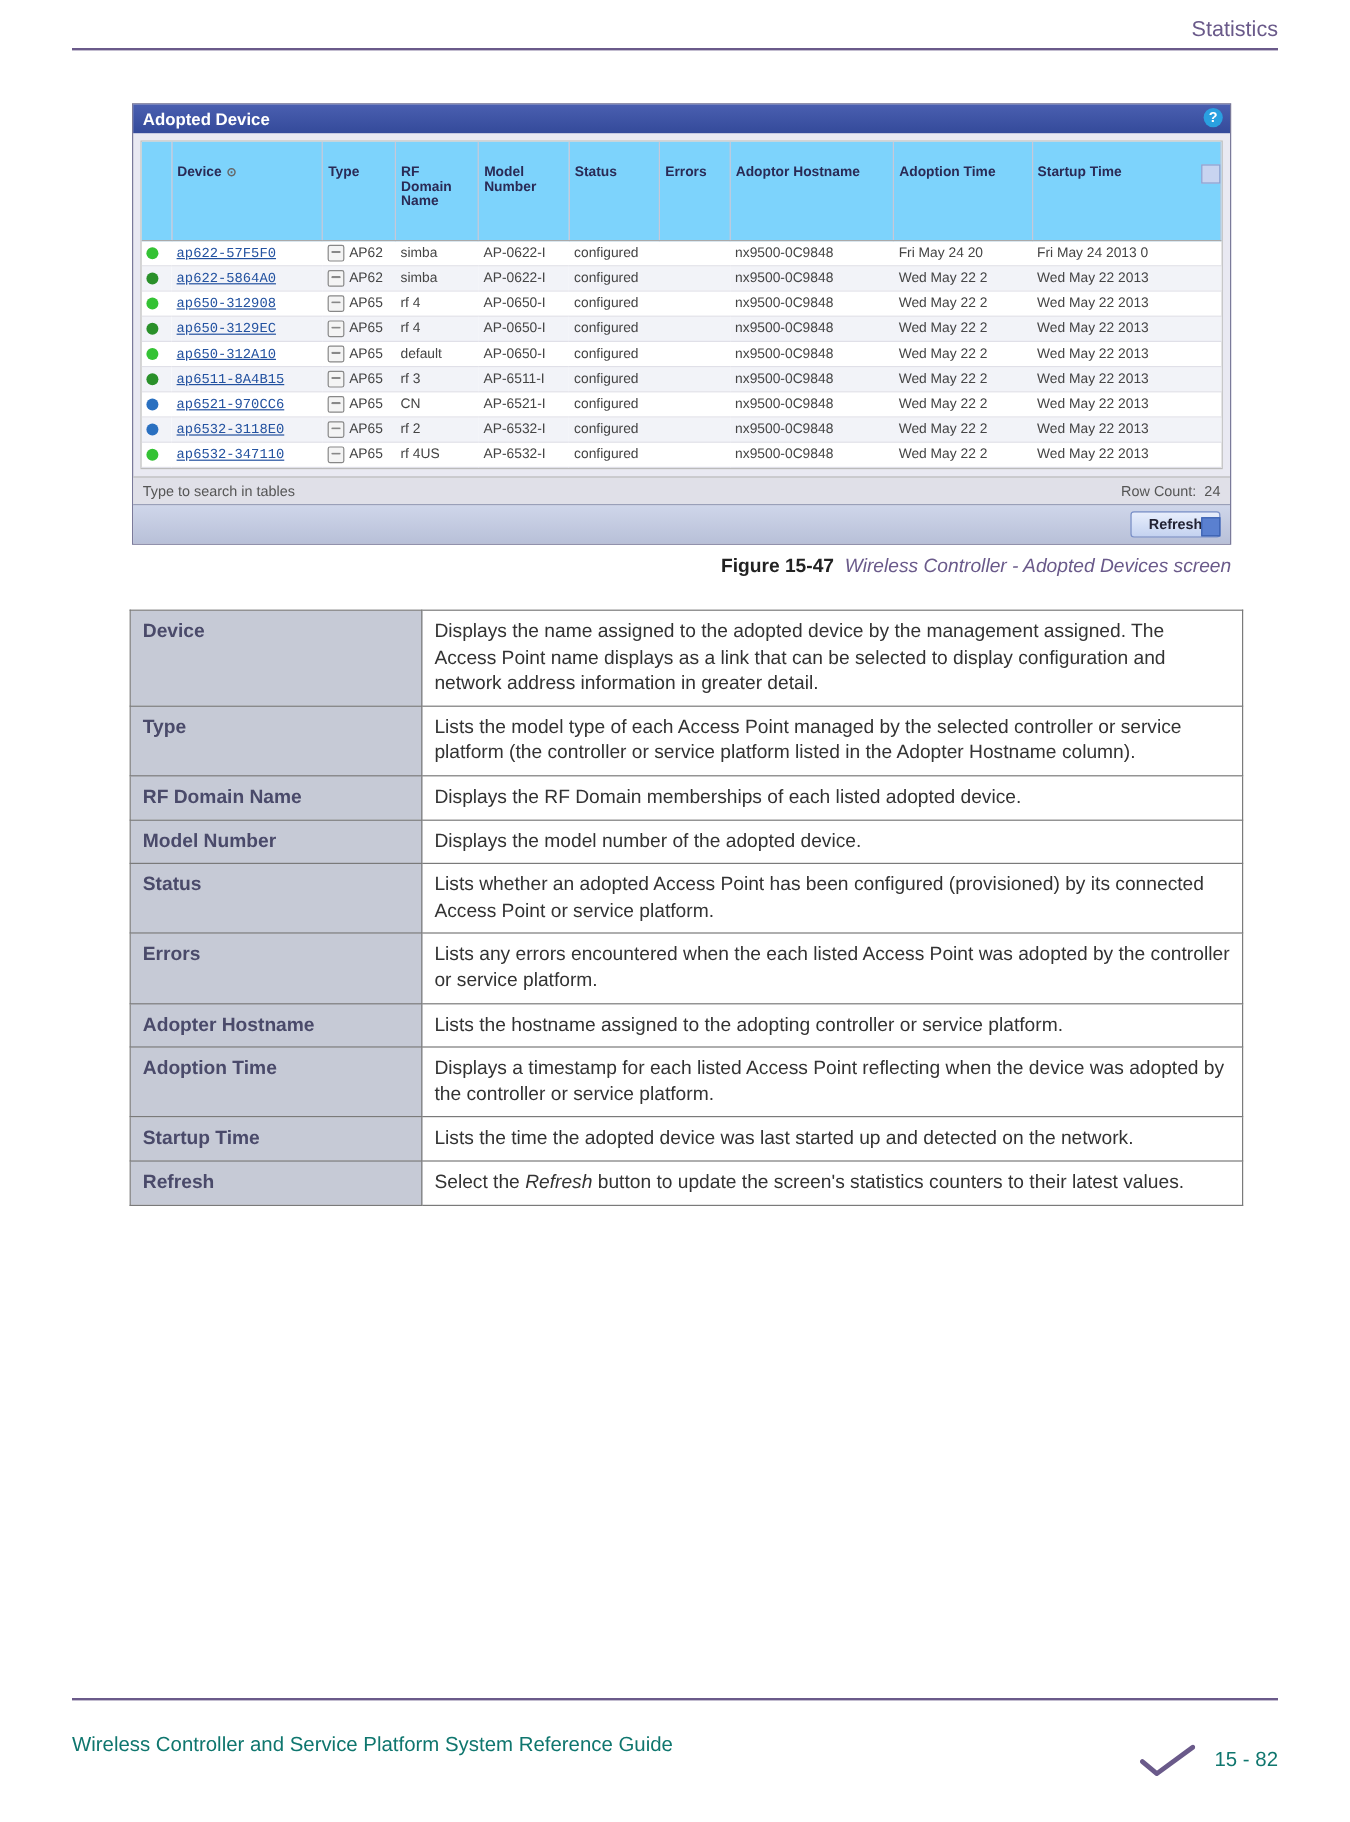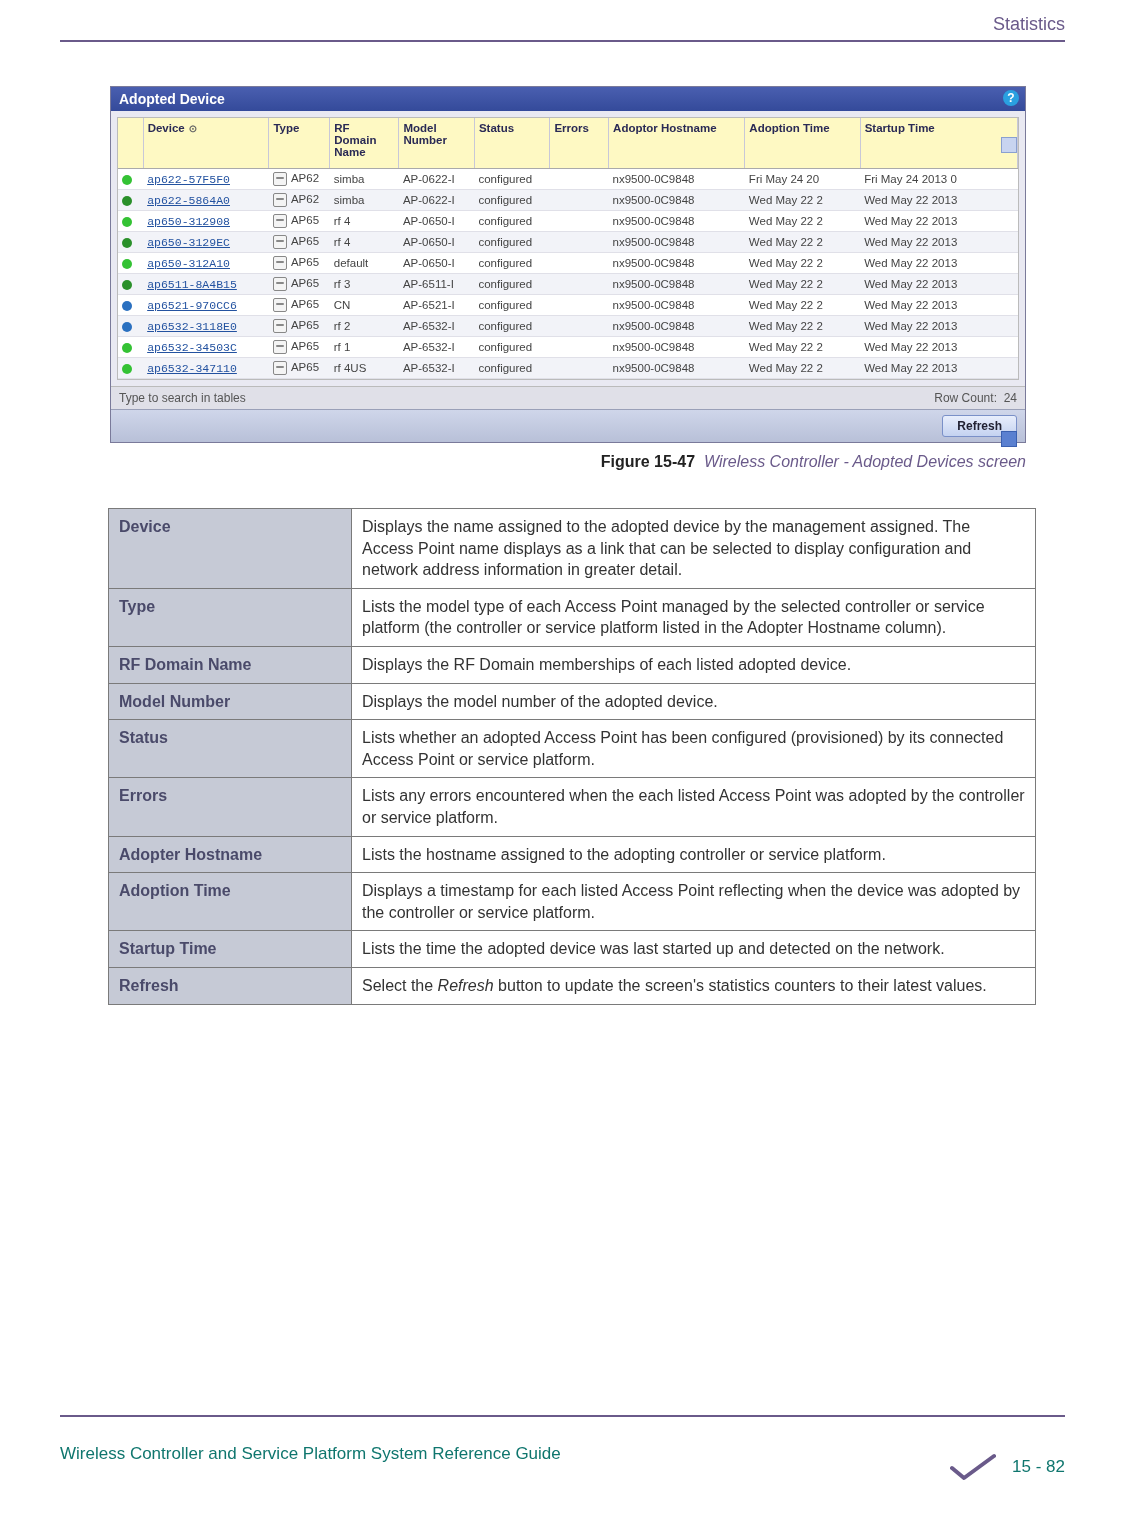--- a/index.html
+++ b/index.html
@@ -75,25 +75,25 @@
     margin: 6px;
     overflow: hidden;
   }
   table.grid {
     width: 100%;
     border-collapse: collapse;
     table-layout: fixed;
     font-size: 11.5px;
   }
   table.grid thead th {
-    background: #fef9c3;
+    background: #7dd3fc;
     color: #2a2a55;
     font-weight: bold;
     text-align: left;
-    padding: 4px 4px;
+    padding: 20px 4px;
     border-bottom: 1px solid #aaa;
     border-right: 1px solid #c8c8d8;
     vertical-align: top;
     height: 42px;
   }
   table.grid tbody td {
     padding: 3px 4px;
     border-bottom: 1px solid #e0e0e8;
     color: #444;
     white-space: nowrap;
@@ -353,32 +353,20 @@
                 <td>rf 2</td>
                 <td>AP-6532-I</td>
                 <td>configured</td>
                 <td></td>
                 <td>nx9500-0C9848</td>
                 <td>Wed May 22 2</td>
                 <td>Wed May 22 2013</td>
               </tr>
               <tr>
                 <td><span class="status-dot g1"></span></td>
-                <td class="link">ap6532-34503C</td>
-                <td><span class="type-icon"></span>AP65</td>
-                <td>rf 1</td>
-                <td>AP-6532-I</td>
-                <td>configured</td>
-                <td></td>
-                <td>nx9500-0C9848</td>
-                <td>Wed May 22 2</td>
-                <td>Wed May 22 2013</td>
-              </tr>
-              <tr>
-                <td><span class="status-dot g1"></span></td>
                 <td class="link">ap6532-347110</td>
                 <td><span class="type-icon"></span>AP65</td>
                 <td>rf 4US</td>
                 <td>AP-6532-I</td>
                 <td>configured</td>
                 <td></td>
                 <td>nx9500-0C9848</td>
                 <td>Wed May 22 2</td>
                 <td>Wed May 22 2013</td>
               </tr>

